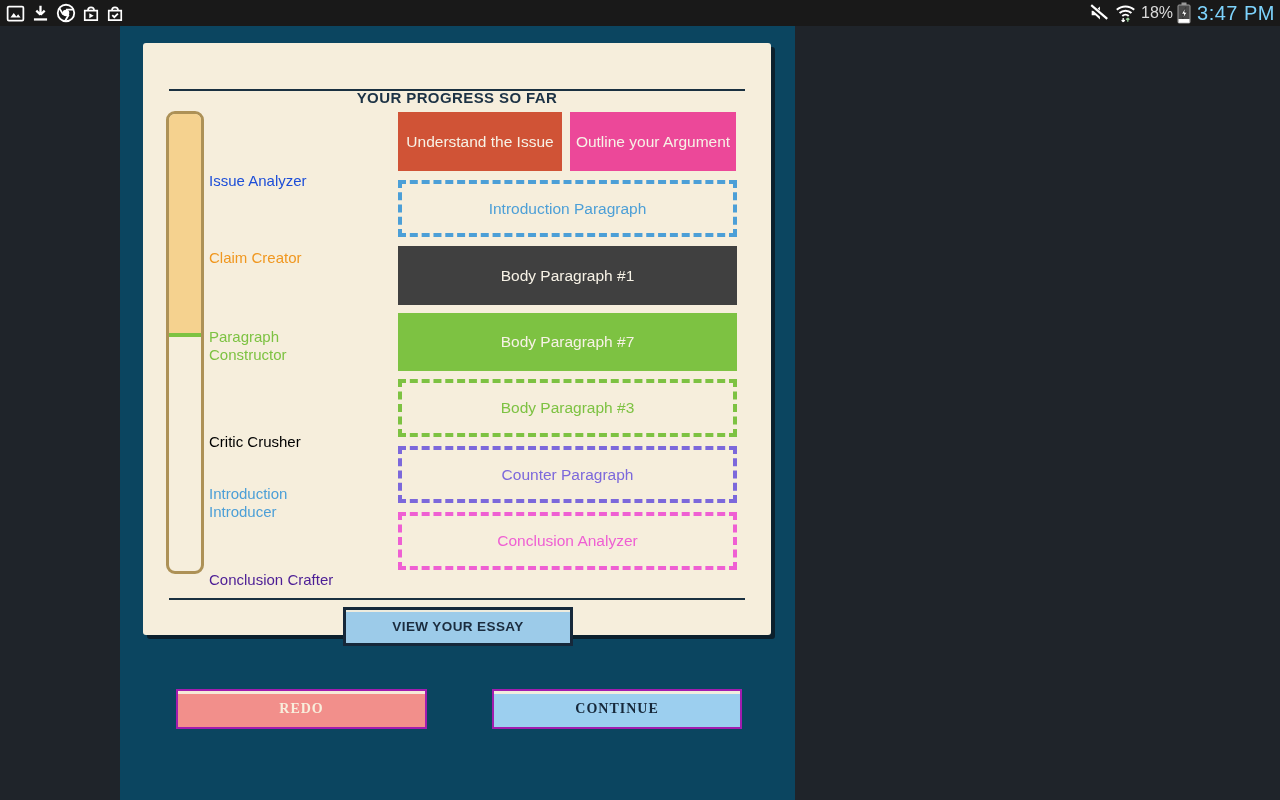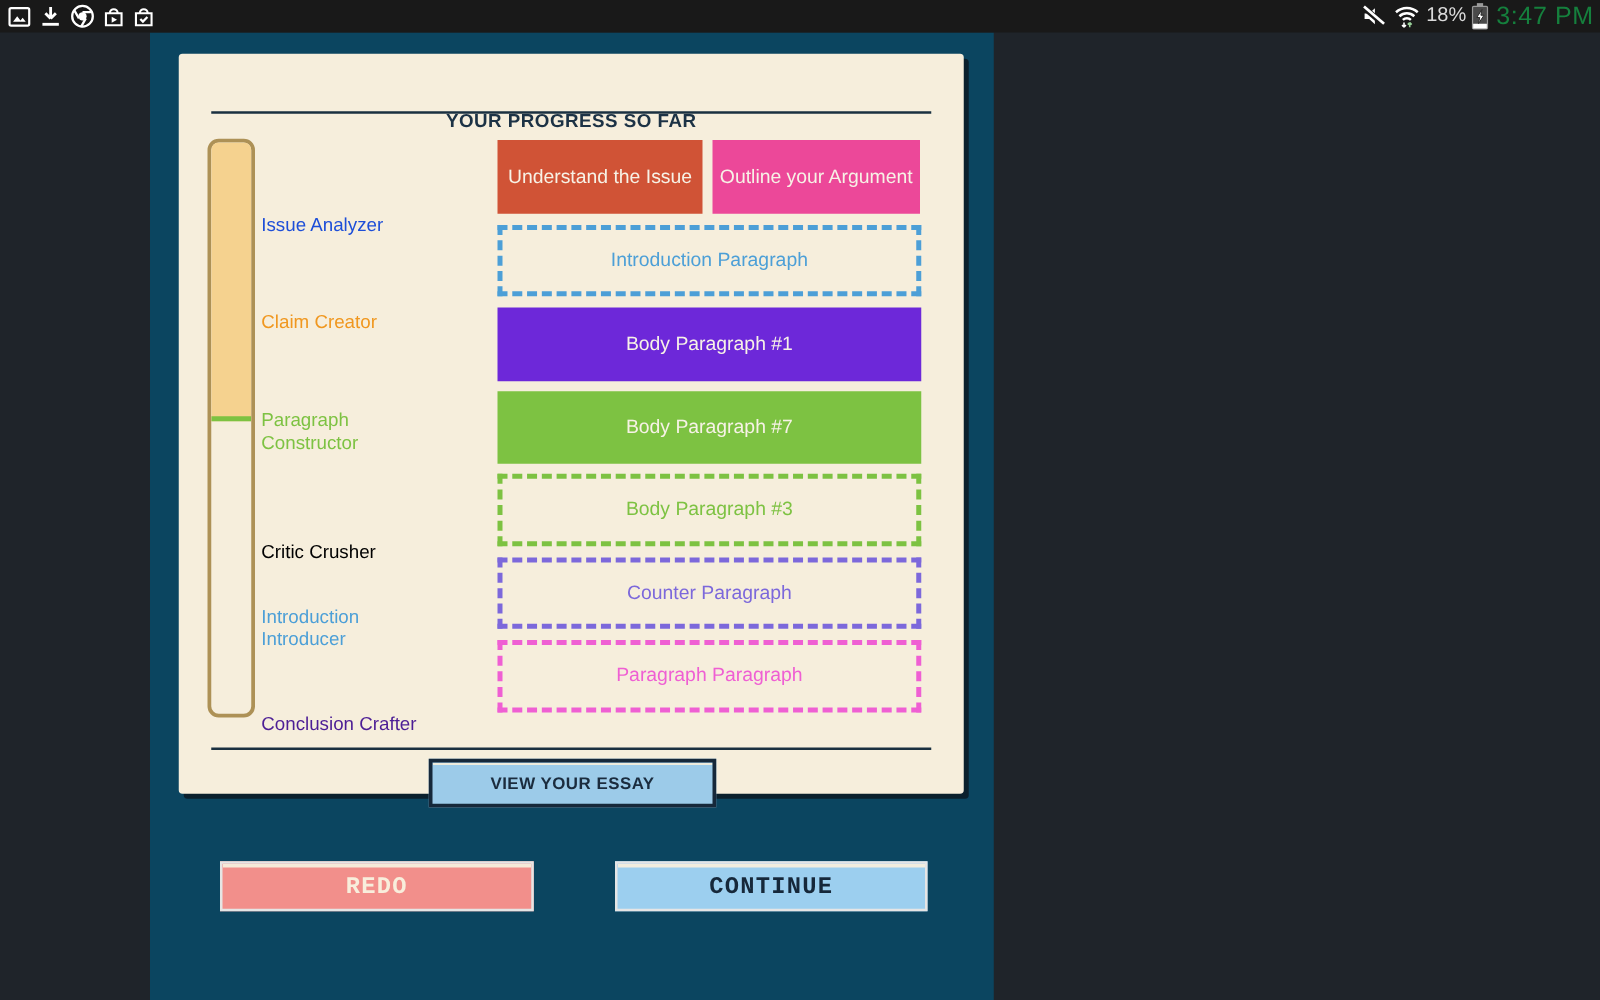--- a/index.html
+++ b/index.html
@@ -12,21 +12,21 @@
 
   
   .status-bar{
     position:absolute;left:0;top:0;width:1280px;height:26px;
     background:#191919;display:flex;align-items:center;justify-content:space-between;
     box-sizing:border-box;padding:0 5px;z-index:10;
   }
   .sb-left,.sb-right{display:flex;align-items:center;gap:4px;}
   .sb-icon{display:flex;align-items:center;justify-content:center;}
   .sb-text{color:#DADADA;font-size:16px;}
-  .sb-time{color:#15803d;font-size:20px;letter-spacing:0.5px;padding-left:2px;}
+  .sb-time{color:#7dd3fc;font-size:20px;letter-spacing:0.5px;padding-left:2px;}
 
   
   .app-panel{
     position:absolute;left:120px;top:26px;width:675px;height:774px;
     background:#0B4560;
   }
 
   
   .card{
     position:absolute;left:143px;top:43px;width:628px;height:592px;
@@ -74,24 +74,24 @@
     box-shadow:inset 0 2px 0 rgba(246,238,220,0.9);
     color:#1B2C3E;font-weight:bold;font-size:13.5px;letter-spacing:0.4px;
     font-family:"Liberation Sans","DejaVu Sans",sans-serif;
     display:flex;align-items:center;justify-content:center;cursor:pointer;
     padding:12px;
   }
 
   
   .footer-btn{
     position:absolute;top:689px;height:40px;box-sizing:border-box;
-    border:2px solid #e5e5e5;
+    border:2px solid #a21caf;
     box-shadow:inset 0 3px 0 rgba(246,238,220,0.95);
-    font-weight:bold;font-size:19px;letter-spacing:1px;
-    font-family:Liberation Mono, monospace;
+    font-weight:bold;font-size:14px;letter-spacing:1px;
+    font-family:Liberation Serif, serif;
     display:flex;align-items:center;justify-content:center;cursor:pointer;
     padding:0;
   }
   .redo-btn{left:176px;width:251px;background:#F28F8B;color:#F8EEDC;}
   .continue-btn{left:492px;width:250px;background:#9CCFEF;color:#16283A;}
 </style>
 </head>
 <body>
 
 <div class="status-bar">
@@ -175,25 +175,25 @@
       <div class="stage-label" style="top: 206px; color: rgb(240, 151, 31);">Claim Creator</div>
       <div class="stage-label" style="top: 285px; color: rgb(125, 194, 66);">Paragraph Constructor</div>
       <div class="stage-label" style="top: 346px; color: #000000; margin-top: 44px;">Critic Crusher</div>
       <div class="stage-label" style="top: 442px; color: rgb(76, 159, 215);">Introduction Introducer</div>
       <div class="stage-label" style="top: 500px; color: #4c1d95; margin-top: 28px;">Conclusion Crafter</div>
     </div>
   <div id="step-boxes">
       <div class="step-box complete" style="left: 255px; top: 69px; width: 164px; height: 59px; background: rgb(208, 83, 54); color: rgb(247, 242, 230);">Understand the Issue</div>
       <div class="step-box complete" style="left: 427px; top: 69px; width: 166px; height: 59px; background: #ec4899; color: rgb(247, 242, 230);">Outline your Argument</div>
       <div class="step-box pending" style="left: 255px; top: 137px; width: 339px; height: 57px; border: 4px dashed rgb(76, 159, 215); color: rgb(76, 159, 215);">Introduction Paragraph</div>
-      <div class="step-box complete" style="left: 255px; top: 203px; width: 339px; height: 59px; background: #6d28d9; color: rgb(247, 242, 230);">Body Paragraph #1</div>
+      <div class="step-box complete" style="left: 255px; top: 203px; width: 339px; height: 59px; background: #404040; color: rgb(247, 242, 230);">Body Paragraph #1</div>
       <div class="step-box complete" style="left: 255px; top: 270px; width: 339px; height: 58px; background: rgb(125, 194, 66); color: rgb(247, 242, 230);">Body Paragraph #7</div>
       <div class="step-box pending" style="left: 255px; top: 336px; width: 339px; height: 58px; border: 4px dashed rgb(125, 194, 66); color: rgb(125, 194, 66);">Body Paragraph #3</div>
       <div class="step-box pending" style="left: 255px; top: 403px; width: 339px; height: 57px; border: 4px dashed rgb(124, 104, 219); color: rgb(124, 104, 219);">Counter Paragraph</div>
-      <div class="step-box pending" style="left: 255px; top: 469px; width: 339px; height: 58px; border: 4px dashed rgb(239, 95, 211); color: rgb(239, 95, 211);">Paragraph Paragraph</div>
+      <div class="step-box pending" style="left: 255px; top: 469px; width: 339px; height: 58px; border: 4px dashed rgb(239, 95, 211); color: rgb(239, 95, 211);">Conclusion Analyzer</div>
     </div>
 
   <div class="divider divider-bottom"></div>
   <button class="view-essay-btn">VIEW YOUR ESSAY</button>
 </div>
 
 <button class="footer-btn redo-btn">REDO</button>
 <button class="footer-btn continue-btn">CONTINUE</button>
 
 </body></html>

